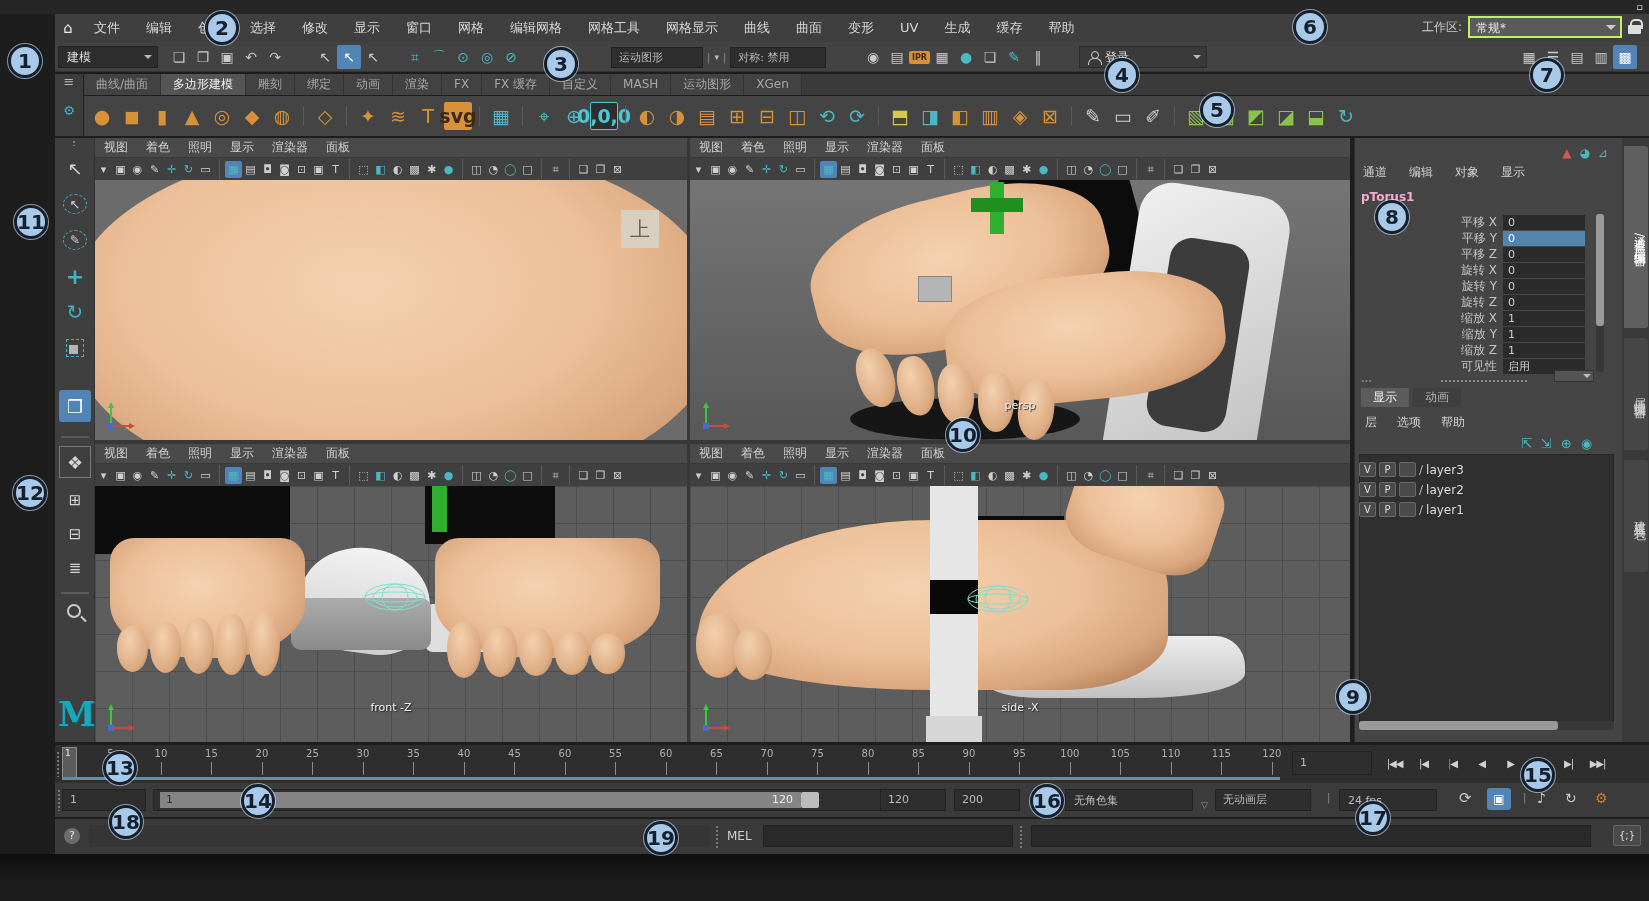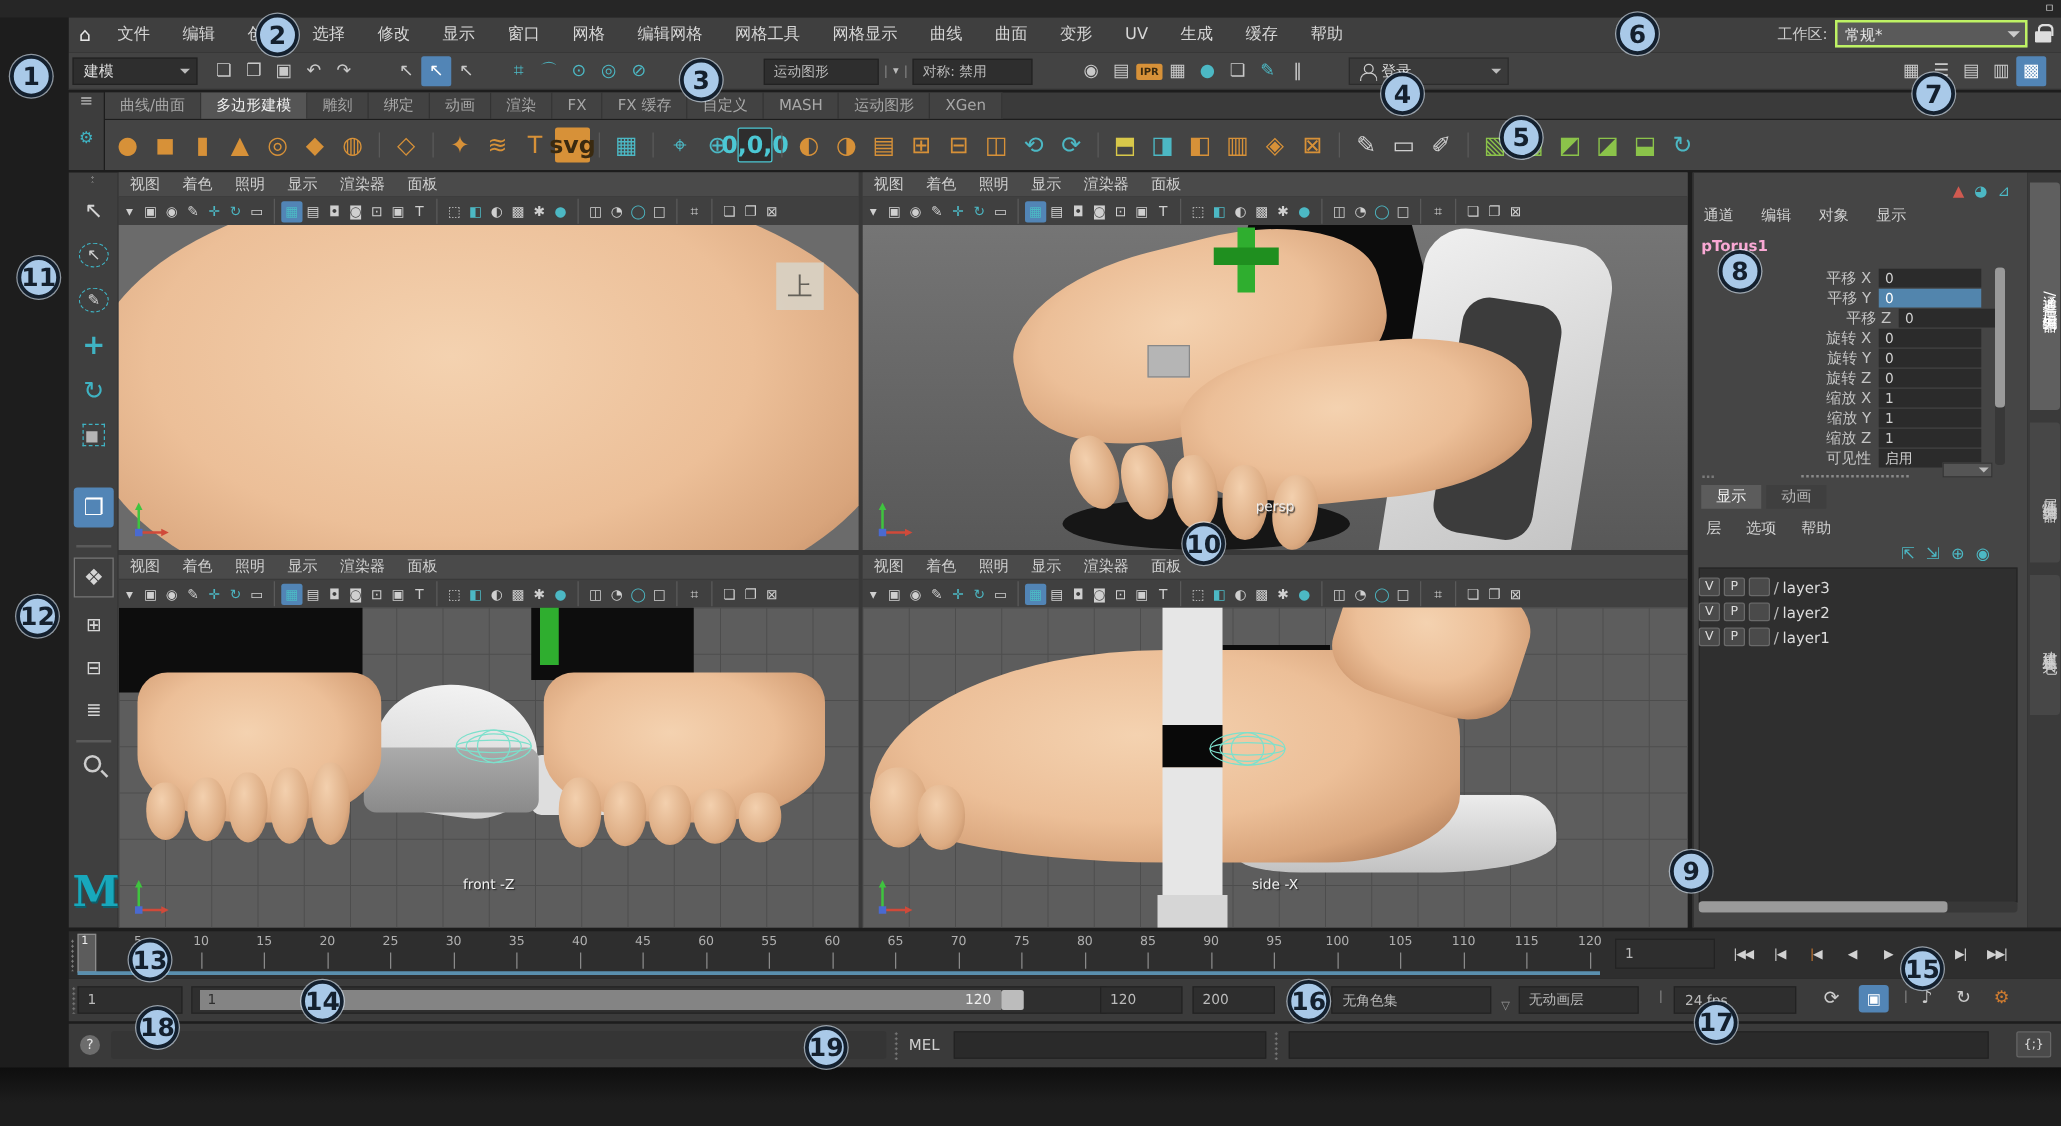--- a/index.html
+++ b/index.html
@@ -612,21 +612,21 @@
     <div style="position:absolute;left:6px;top:52px;color:#f9a8d4;font-size:12px;font-weight:bold;">pTorus1</div>
     <div id="cb-rows">
         <div class="cb-row" style="left: 0px; top: 76px; width: 260px;">
           <div class="cb-label">平移 X</div>
           <div class="cb-field">0</div>
         </div>
         <div class="cb-row" style="left: 0px; top: 92px; width: 260px;">
           <div class="cb-label">平移 Y</div>
           <div class="cb-field sel">0</div>
         </div>
-        <div class="cb-row" style="left: 16px; top: 108px; width: 260px;">
+        <div class="cb-row" style="left: 0px; top: 108px; width: 260px;">
           <div class="cb-label">平移 Z</div>
           <div class="cb-field">0</div>
         </div>
         <div class="cb-row" style="left: 0px; top: 124px; width: 260px;">
           <div class="cb-label">旋转 X</div>
           <div class="cb-field">0</div>
         </div>
         <div class="cb-row" style="left: 0px; top: 140px; width: 260px;">
           <div class="cb-label">旋转 Y</div>
           <div class="cb-field">0</div>

